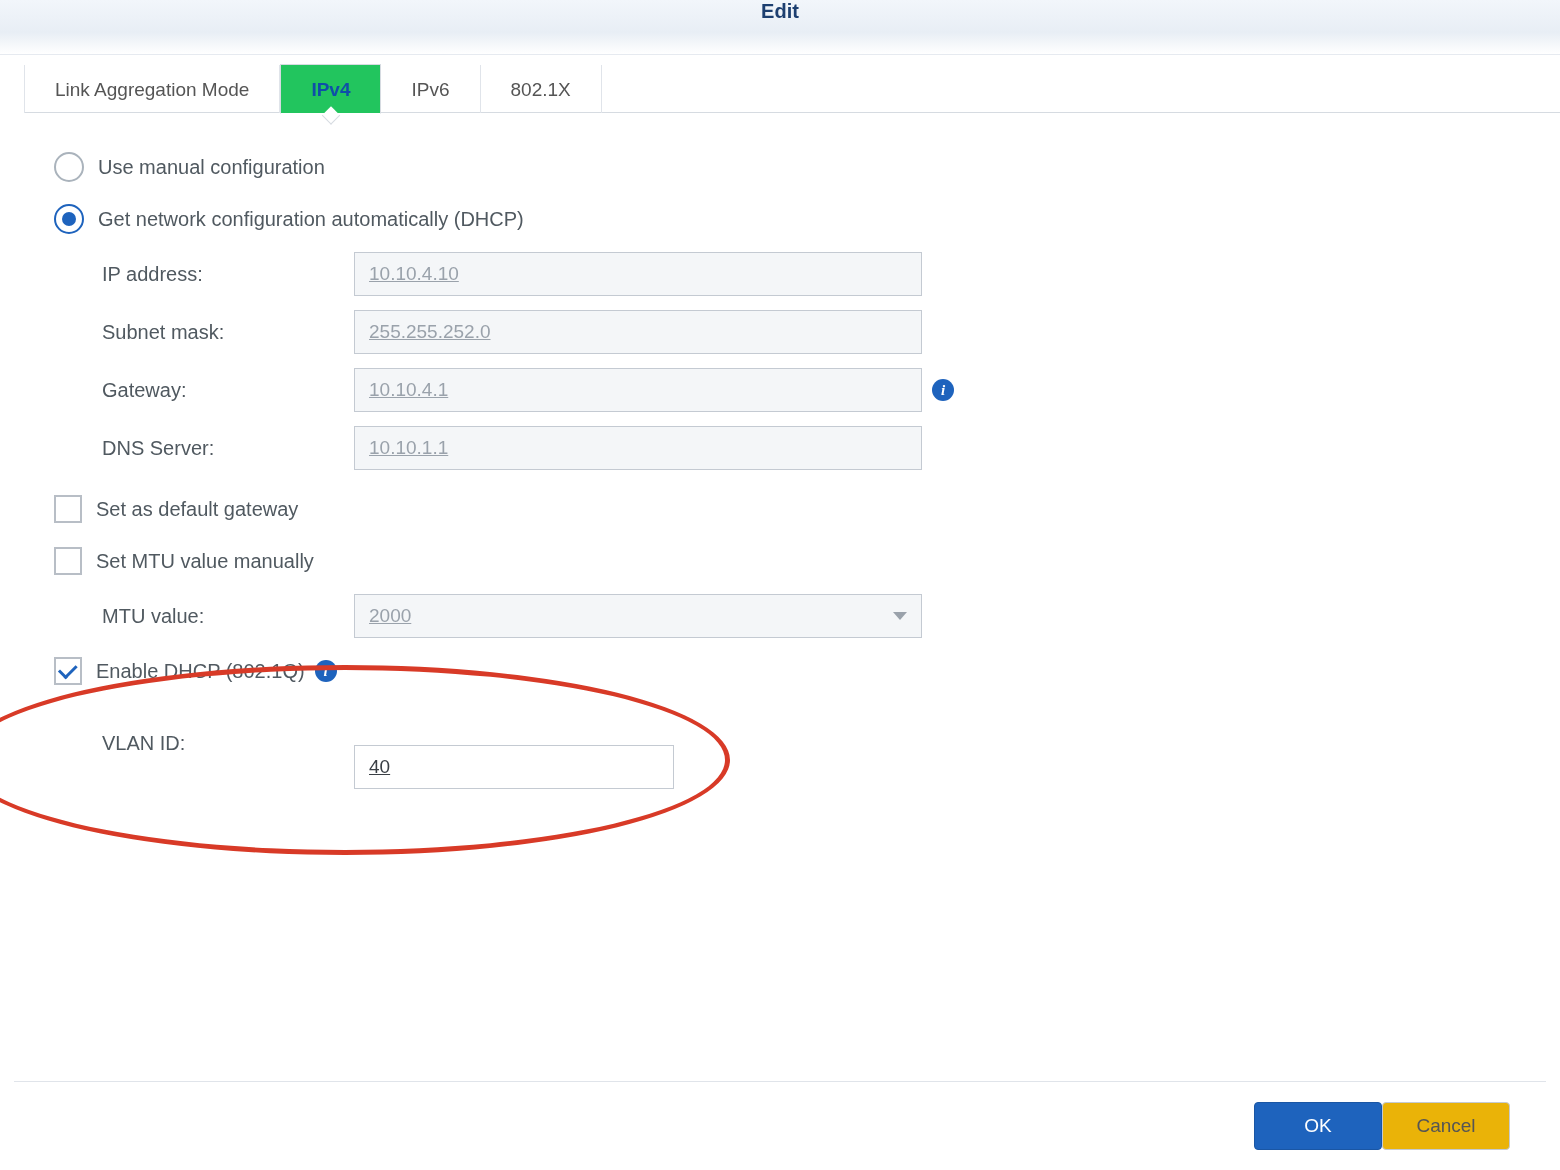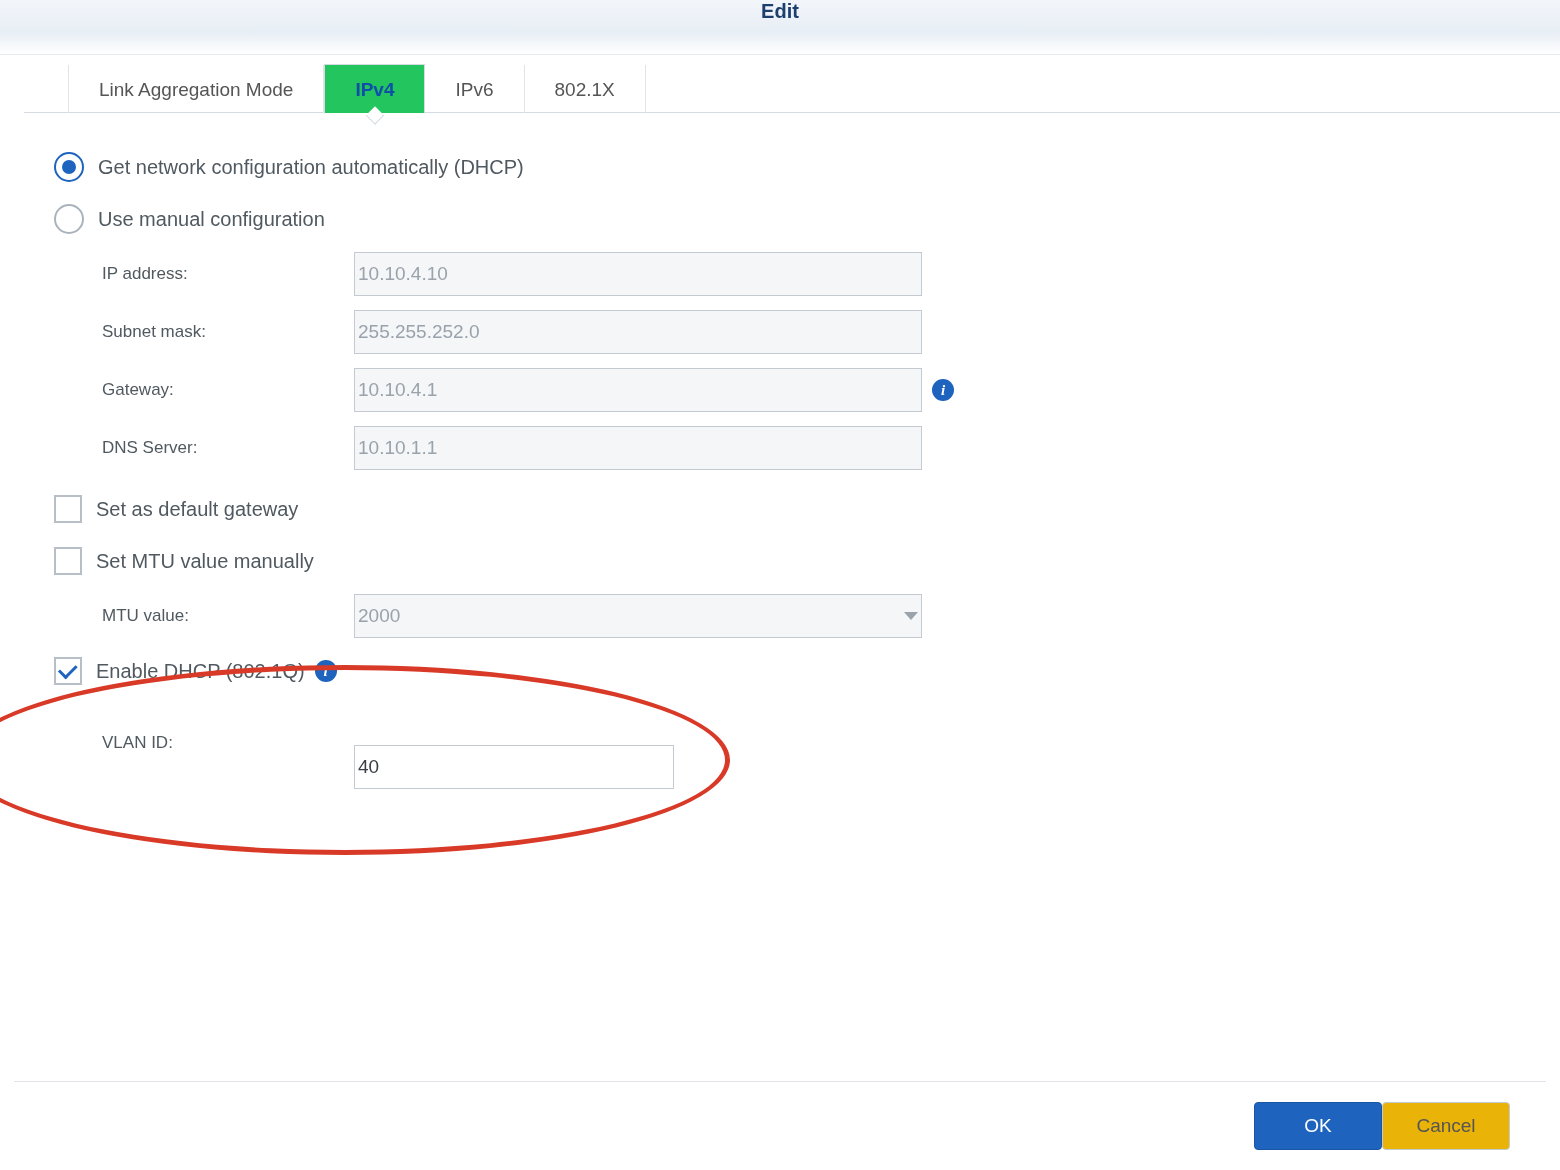--- a/index.html
+++ b/index.html
@@ -47,21 +47,20 @@
   .tab {
     padding: 14px 30px 12px;
     color: #555;
     cursor: pointer;
     border-right: 1px solid #e0e4ea;
     position: relative;
     z-index: 1;
   }
   .tab:first-child {
     border-left: 1px solid #e0e4ea;
-    margin-left: 44px;
   }
   .tab.active {
     font-weight: 700;
     color: #0f4fa8;
     border-top: 1px solid #d6dbe1;
     border-left: 1px solid #d6dbe1;
     border-right: 1px solid #d6dbe1;
     border-bottom: 1px solid #fff;
     background: #22c55e;
     margin-bottom: -1px;
@@ -140,30 +139,31 @@
   .indent {
     padding-left: 48px;
   }
 
   .field-row {
     min-height: 58px;
   }
   .field-label {
     width: 252px;
     color: #505960;
-    font-size: 17px;
+    font-size: 20px;
   }
   .text-input, .select-input {
     height: 44px;
     border: 1px solid #c4cad2;
     background: #f4f6f8;
     color: #9aa2ab;
     font-size: 19px;
-    padding: 0 3px;
+    padding: 0 14px;
     box-sizing: border-box;
+    text-decoration: underline;
   }
   .text-input {
     width: 568px;
   }
   .text-input.enabled {
     background: #fff;
     color: #3a3f45;
   }
   .text-input.narrow {
     width: 320px;
@@ -252,27 +252,27 @@
   <div class="tabs">
     <div class="tab">Link Aggregation Mode</div>
     <div class="tab active">IPv4</div>
     <div class="tab">IPv6</div>
     <div class="tab">802.1X</div>
   </div>
 
   <div class="content">
 
     <div class="radio-row">
+      <span class="radio"></span>
+      <label>Use manual configuration</label>
+    </div>
+
+    <div class="radio-row">
       <span class="radio selected"></span>
       <label>Get network configuration automatically (DHCP)</label>
-    </div>
-
-    <div class="radio-row">
-      <span class="radio"></span>
-      <label>Use manual configuration</label>
     </div>
 
     <div class="indent">
       <div class="field-row">
         <span class="field-label">IP address:</span>
         <input class="text-input" disabled="" value="10.10.4.10" style="">
       </div>
       <div class="field-row">
         <span class="field-label">Subnet mask:</span>
         <input class="text-input" disabled="" value="255.255.252.0" style="">

